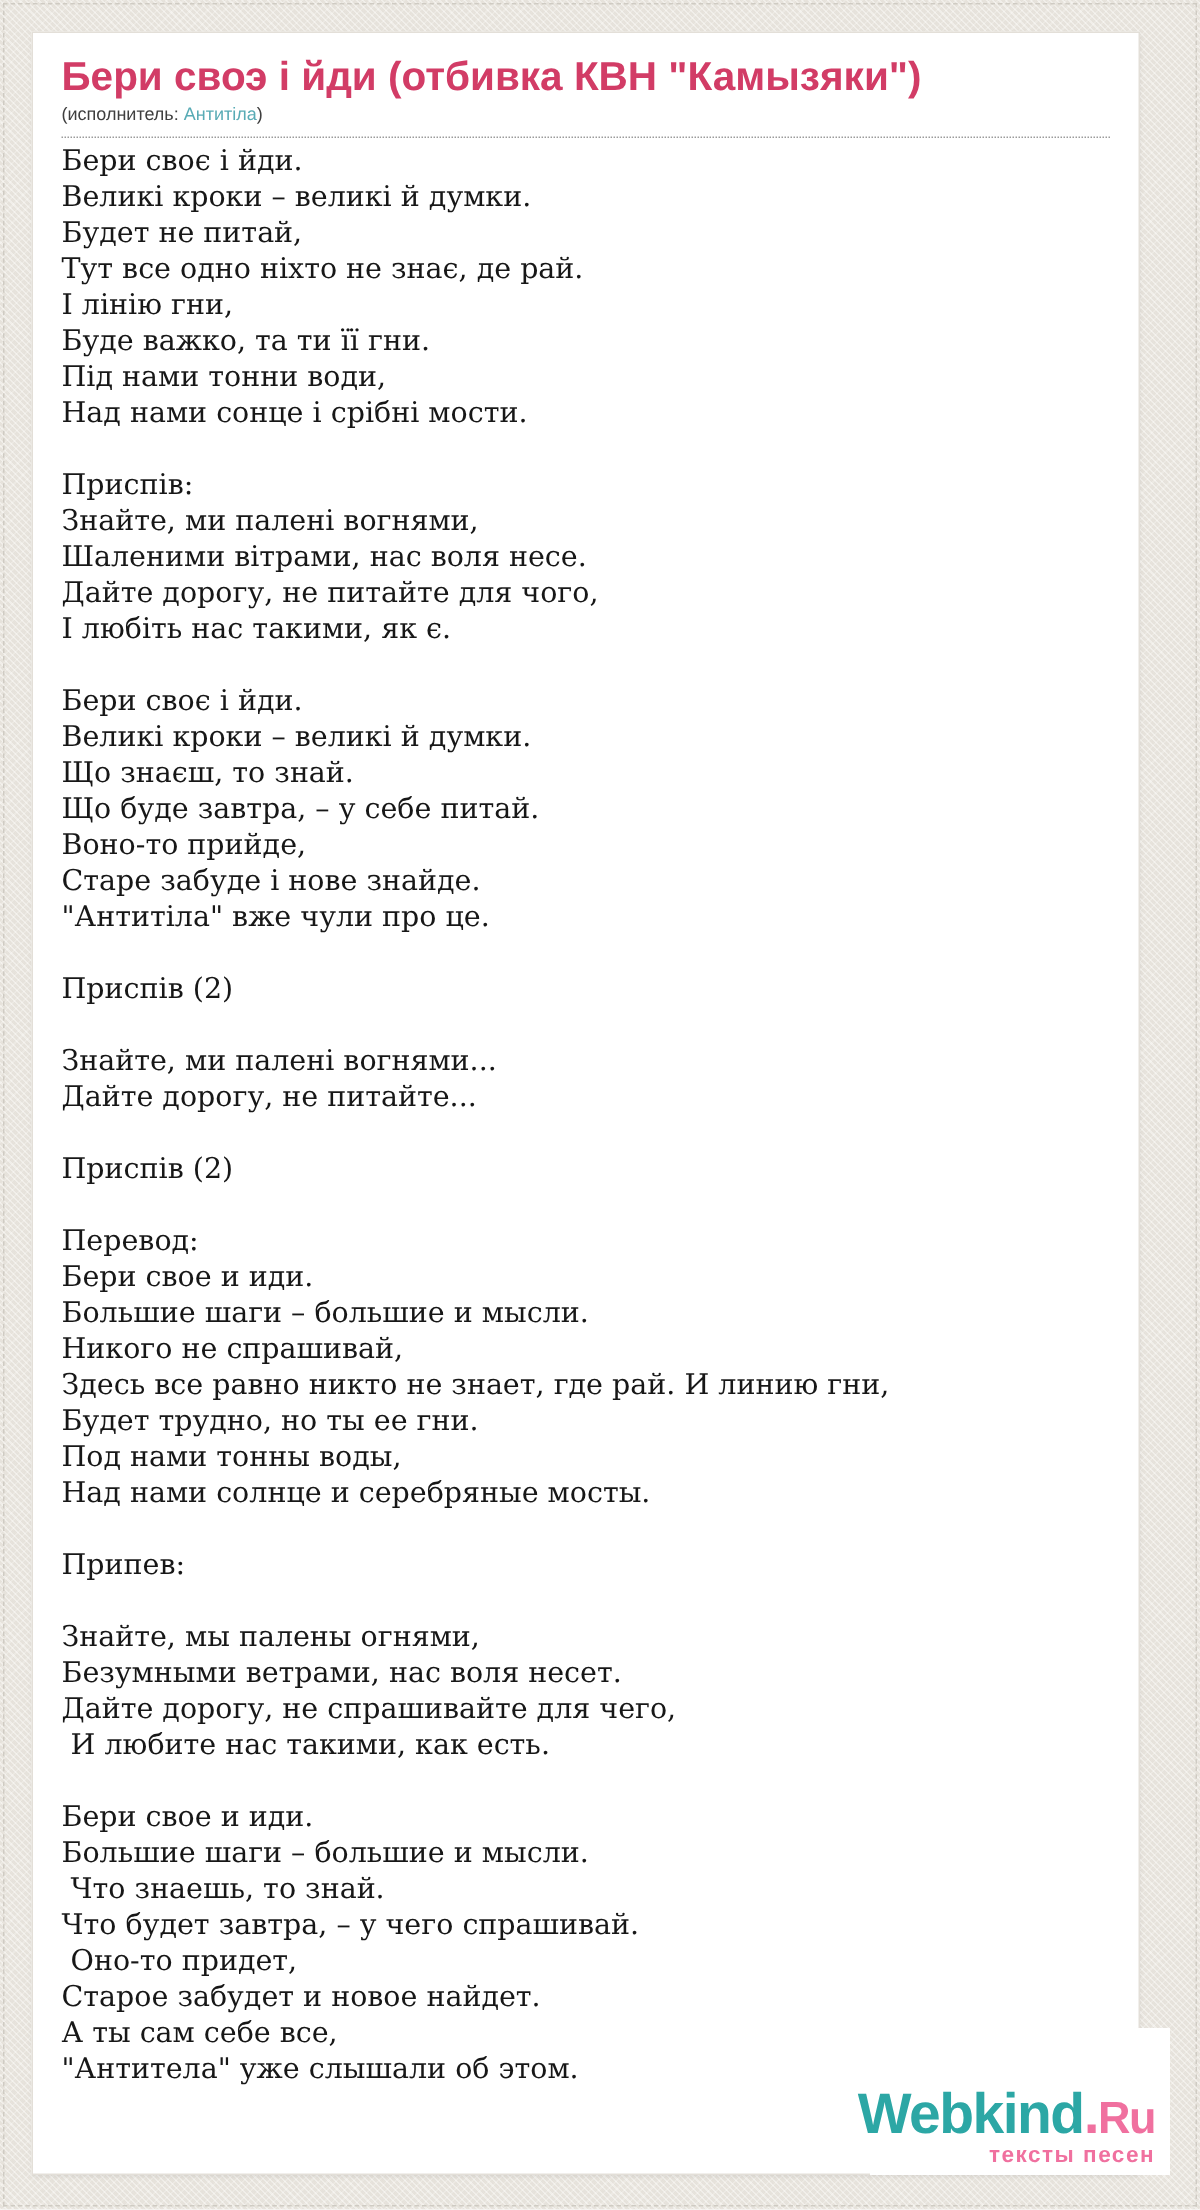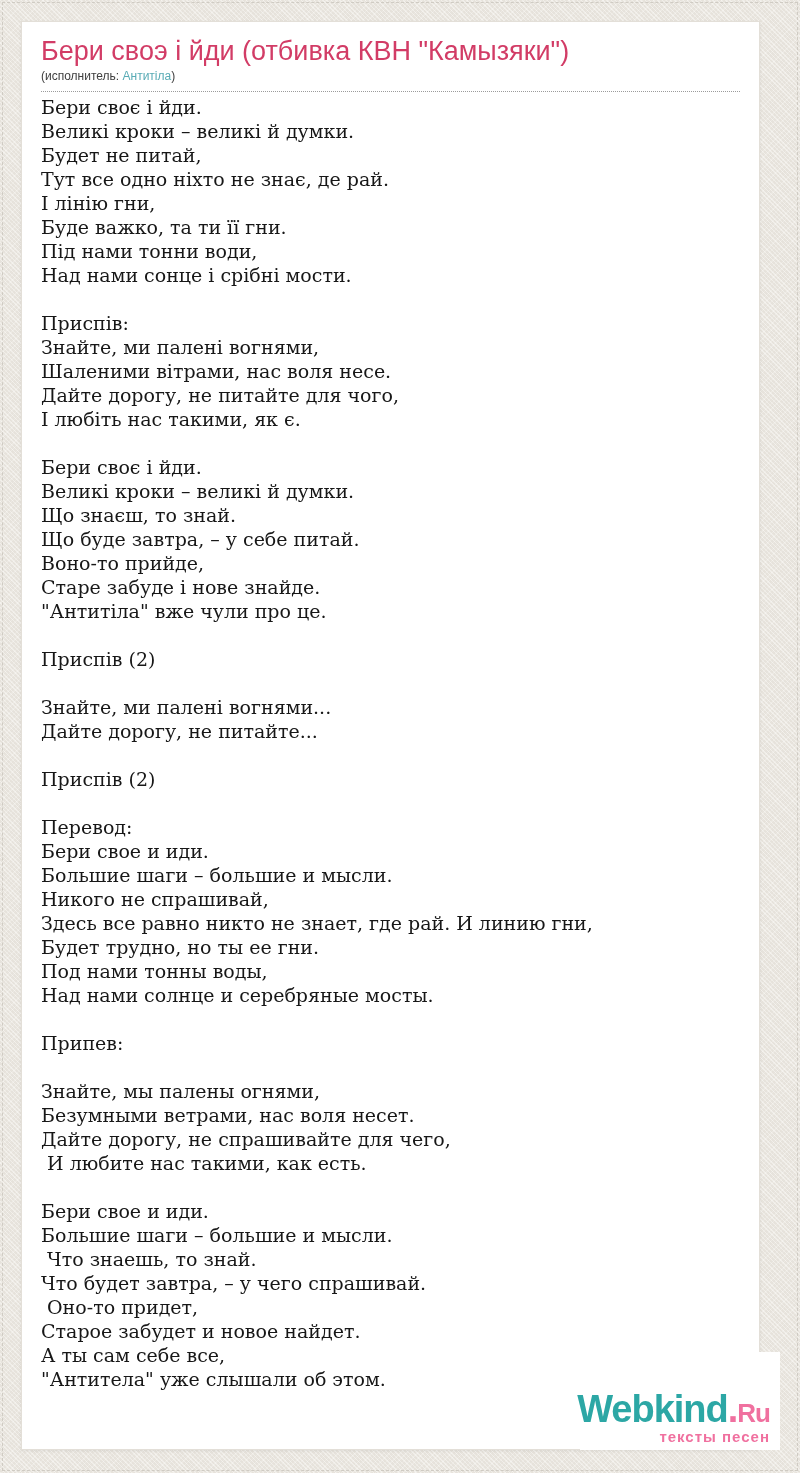--- a/index.html
+++ b/index.html
@@ -29,21 +29,21 @@
     background: #ffffff;
     border: 1px solid #e3dfd8;
     box-shadow: 0 1px 3px rgba(0,0,0,0.07);
     box-sizing: border-box;
     padding: 14px 19px 0 19px;
   }
   .song-title {
     margin: 0;
     font-size: 27px;
     line-height: 30px;
-    font-weight: normal;
+    font-weight: bold;
     color: #d23c66;
   }
   .artist-line {
     font-size: 12px;
     line-height: 21px;
     color: #3e3e3e;
     padding-bottom: 4px;
     border-bottom: 1px dotted #9b9b9b;
   }
   .artist-link {
@@ -78,21 +78,21 @@
   }
   .logo-wordmark {
     font-weight: bold;
     font-size: 38px;
     line-height: 38px;
     letter-spacing: -1px;
     white-space: nowrap;
   }
   .logo-name { color: #2ca7a5; }
   .logo-domain { color: #f0709f; }
-  .logo-domain .ru-caps { font-size: 26px; }
+  .logo-domain .ru-caps { font-size: 30px; }
   .logo-tagline {
     font-weight: bold;
     font-size: 15px;
     line-height: 14px;
     letter-spacing: 1px;
     color: #f0709f;
     margin-top: -2px;
   }
 </style>
 </head>

